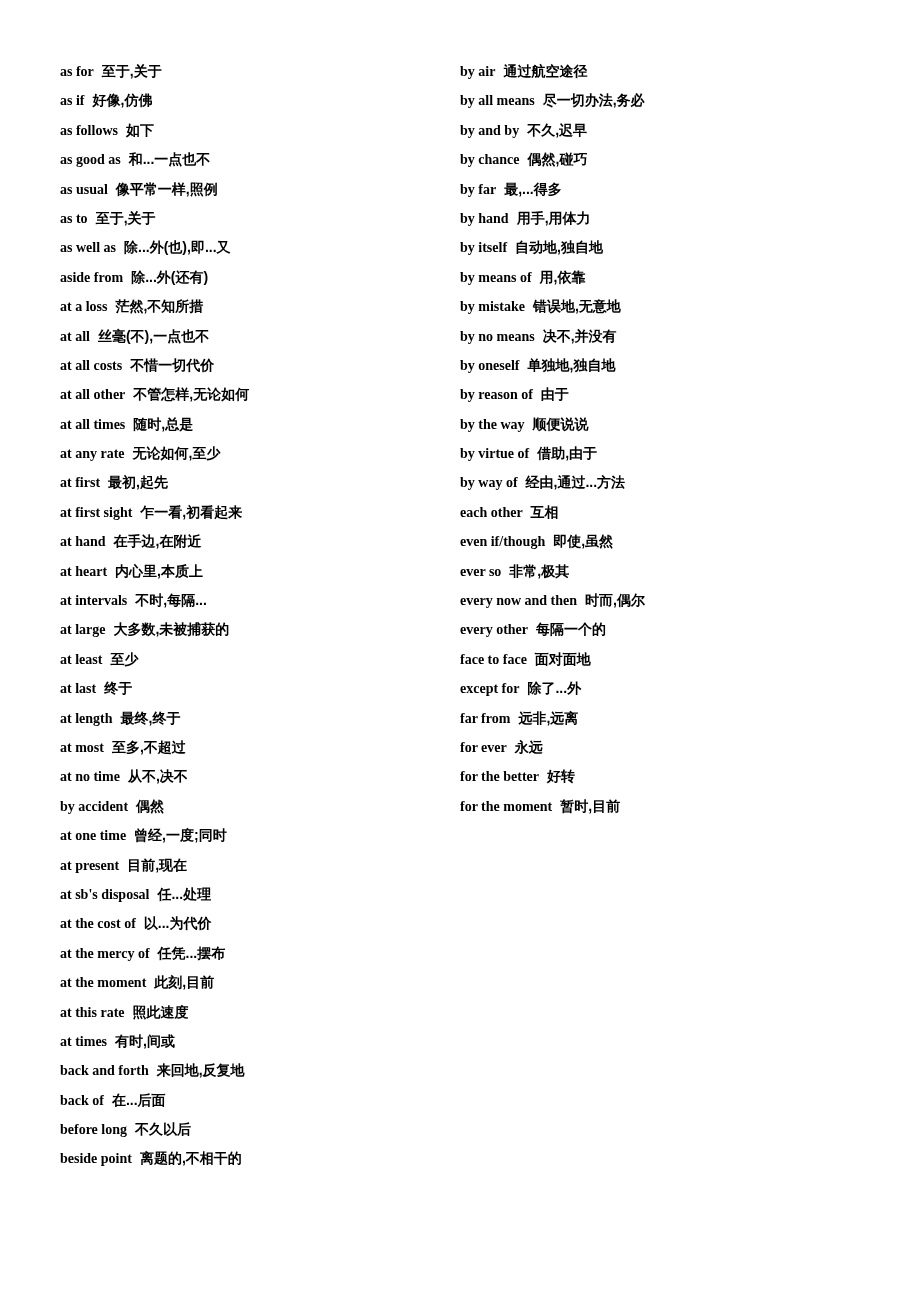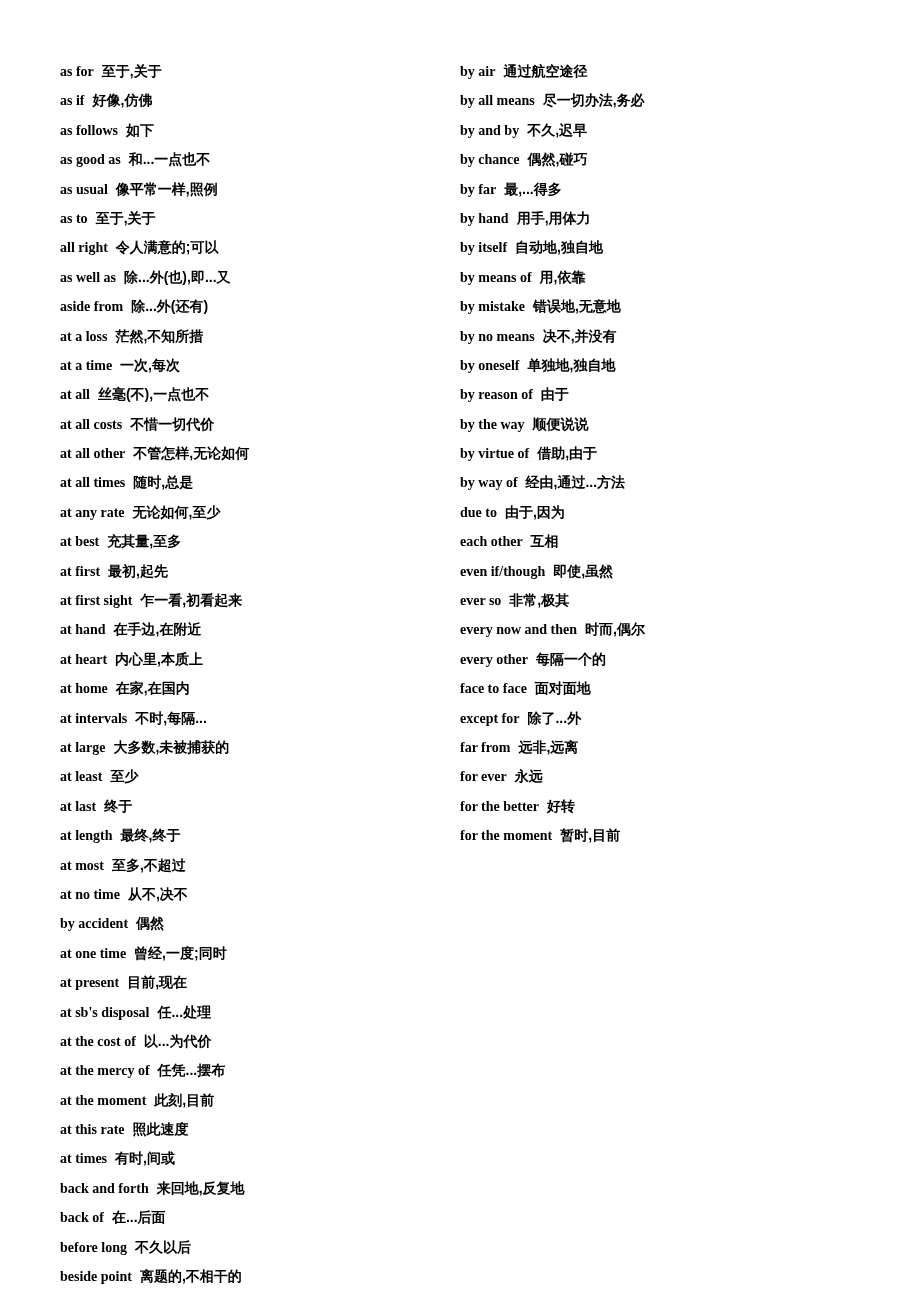--- a/index.html
+++ b/index.html
@@ -70,84 +70,68 @@
       </div>
       <div class="entry">
         <span class="phrase">as  usual</span>
         <span class="meaning">像平常一样,照例</span>
       </div>
       <div class="entry">
         <span class="phrase">as  to</span>
         <span class="meaning">至于,关于</span>
       </div>
       <div class="entry">
-        <span class="phrase">all  right</span>
-        <span class="meaning">令人满意的;可以</span>
-      </div>
-      <div class="entry">
         <span class="phrase">as  well  as</span>
         <span class="meaning">除...外(也),即...又</span>
       </div>
       <div class="entry">
         <span class="phrase">aside  from</span>
         <span class="meaning">除...外(还有)</span>
       </div>
       <div class="entry">
         <span class="phrase">at  a  loss</span>
         <span class="meaning">茫然,不知所措</span>
       </div>
       <div class="entry">
-        <span class="phrase">at  a  time</span>
-        <span class="meaning">一次,每次</span>
-      </div>
-      <div class="entry">
         <span class="phrase">at  all</span>
         <span class="meaning">丝毫(不),一点也不</span>
       </div>
       <div class="entry">
         <span class="phrase">at  all  costs</span>
         <span class="meaning">不惜一切代价</span>
       </div>
       <div class="entry">
         <span class="phrase">at  all  other</span>
         <span class="meaning">不管怎样,无论如何</span>
       </div>
       <div class="entry">
         <span class="phrase">at  all  times</span>
         <span class="meaning">随时,总是</span>
       </div>
       <div class="entry">
         <span class="phrase">at  any  rate</span>
         <span class="meaning">无论如何,至少</span>
       </div>
       <div class="entry">
-        <span class="phrase">at  best</span>
-        <span class="meaning">充其量,至多</span>
-      </div>
-      <div class="entry">
         <span class="phrase">at  first</span>
         <span class="meaning">最初,起先</span>
       </div>
       <div class="entry">
         <span class="phrase">at  first  sight</span>
         <span class="meaning">乍一看,初看起来</span>
       </div>
       <div class="entry">
         <span class="phrase">at  hand</span>
         <span class="meaning">在手边,在附近</span>
       </div>
       <div class="entry">
         <span class="phrase">at  heart</span>
         <span class="meaning">内心里,本质上</span>
       </div>
       <div class="entry">
-        <span class="phrase">at  home</span>
-        <span class="meaning">在家,在国内</span>
-      </div>
-      <div class="entry">
         <span class="phrase">at  intervals</span>
         <span class="meaning">不时,每隔...</span>
       </div>
       <div class="entry">
         <span class="phrase">at  large</span>
         <span class="meaning">大多数,未被捕获的</span>
       </div>
       <div class="entry">
         <span class="phrase">at  least</span>
         <span class="meaning">至少</span>
@@ -274,24 +258,20 @@
         <span class="phrase">by  the  way</span>
         <span class="meaning">顺便说说</span>
       </div>
       <div class="entry">
         <span class="phrase">by  virtue  of</span>
         <span class="meaning">借助,由于</span>
       </div>
       <div class="entry">
         <span class="phrase">by  way  of</span>
         <span class="meaning">经由,通过...方法</span>
-      </div>
-      <div class="entry">
-        <span class="phrase">due  to</span>
-        <span class="meaning">由于,因为</span>
       </div>
       <div class="entry">
         <span class="phrase">each  other</span>
         <span class="meaning">互相</span>
       </div>
       <div class="entry">
         <span class="phrase">even  if/though</span>
         <span class="meaning">即使,虽然</span>
       </div>
       <div class="entry">

